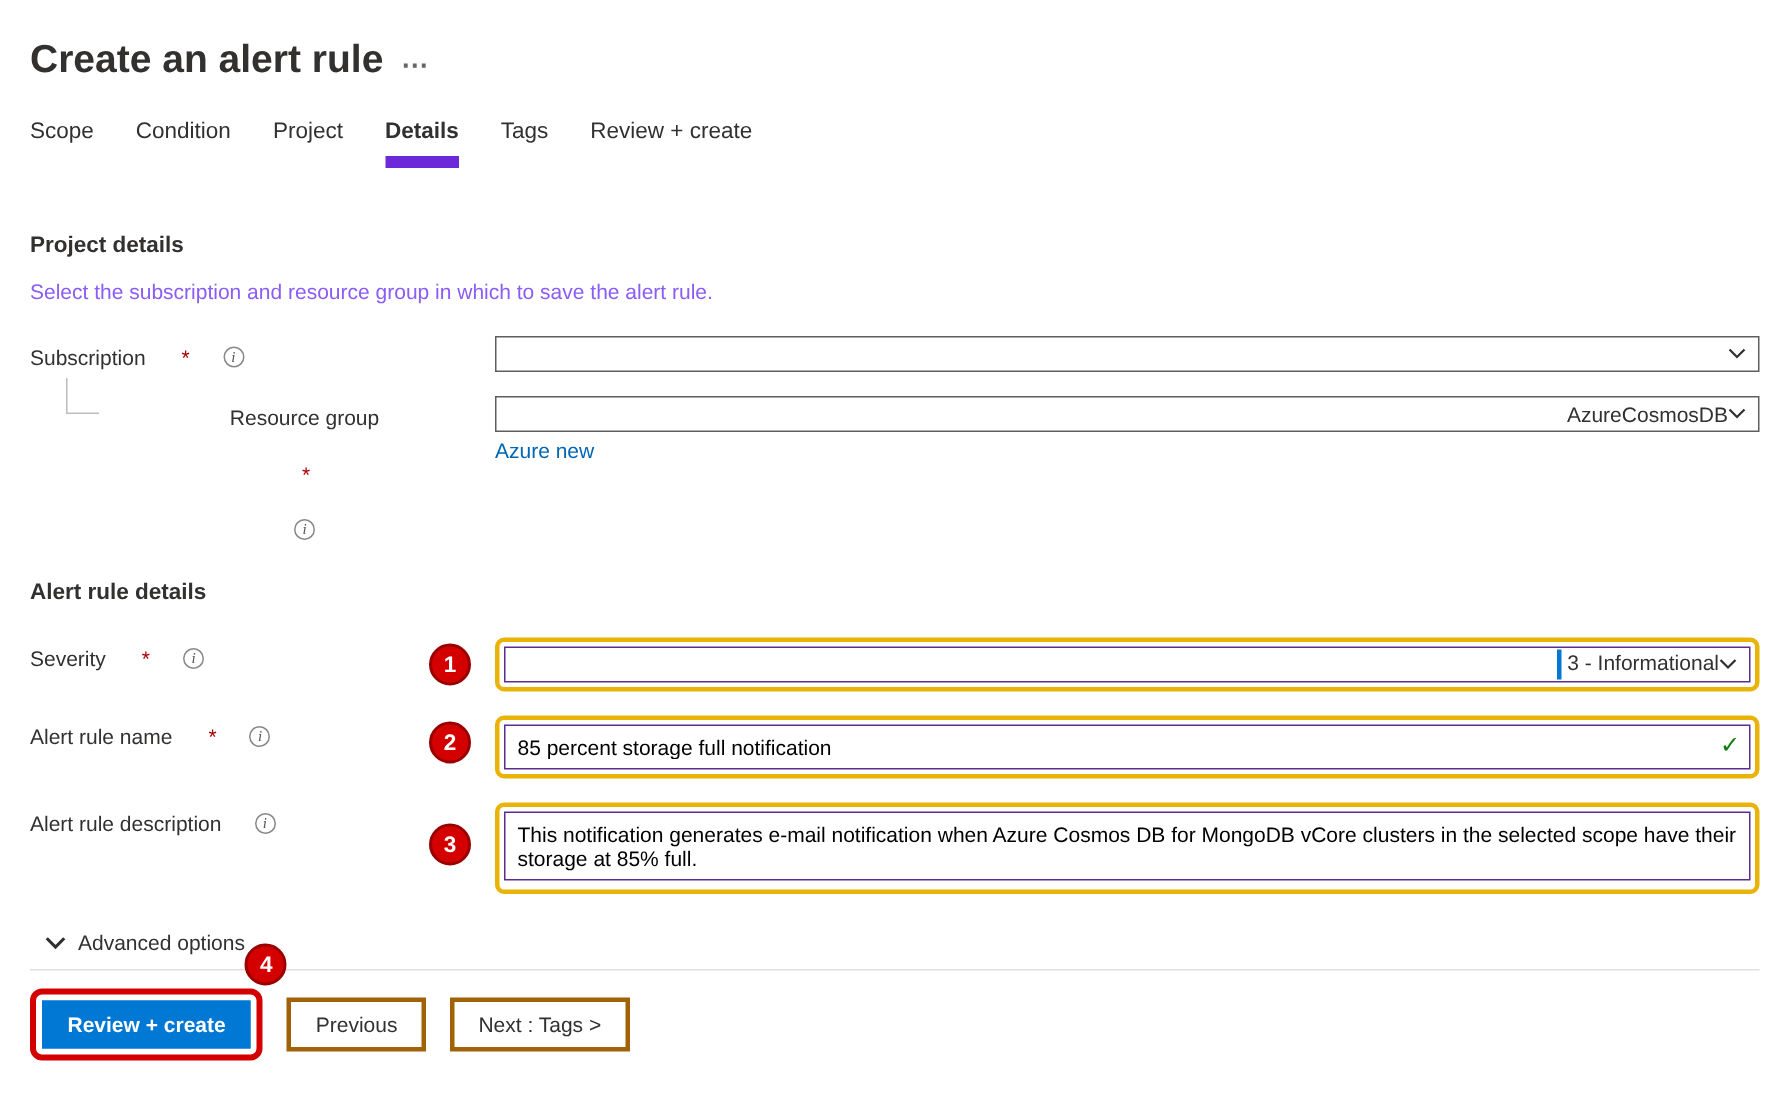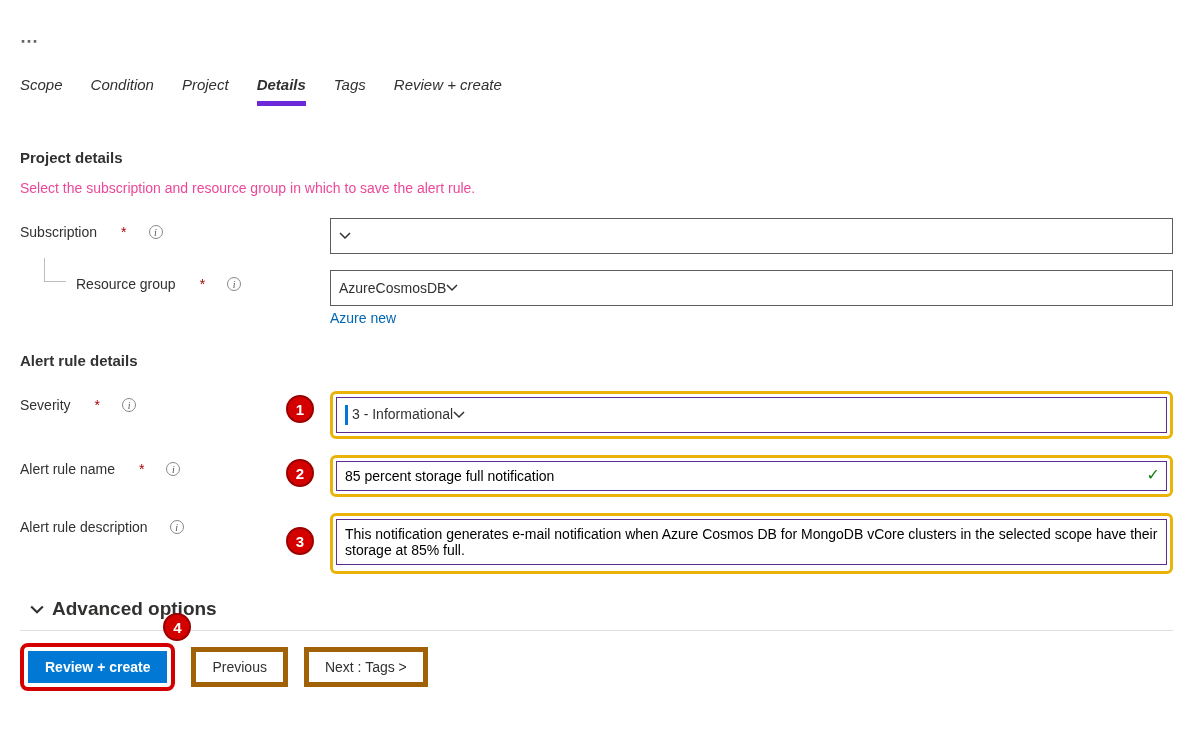--- a/index.html
+++ b/index.html
@@ -18,60 +18,60 @@
     margin: 4px 0 24px 0;
     display: flex;
     align-items: center;
     gap: 12px;
   }
   .tabs {
     display: flex;
     gap: 28px;
     border-bottom: 1px solid transparent;
     margin-bottom: 42px;
-    font-style: italic;
   }
   .tab {
     padding-bottom: 8px;
     font-size: 15px;
     color: #323130;
     cursor: pointer;
     border-bottom: 3px solid transparent;
   }
   .tab.active {
     font-weight: 600;
-    border-bottom: 5px solid #6d28d9;
+    border-bottom: 8px solid #6d28d9;
   }
   .section-heading {
     font-weight: 600;
     font-size: 15px;
     margin-bottom: 14px;
   }
   .section-sub {
-    color: #ec4899;
+    color: #8b5cf6;
     font-size: 14px;
     margin-bottom: 22px;
     margin-top: 10px;
   }
   .field-row {
     display: flex;
     align-items: flex-start;
     margin-bottom: 16px;
   }
   .field-label {
     width: 310px;
     font-size: 14px;
     padding-top: 6px;
     display: flex;
     align-items: center;
     gap: 22px;
   }
   .field-label.indented {
     padding-left: 56px;
     position: relative;
+    flex-direction: column;
   }
   .indent-line {
     position: absolute;
     left: 24px;
     top: -12px;
     width: 22px;
     height: 24px;
     border-left: 1px solid #bcbcbc;
     border-bottom: 1px solid #bcbcbc;
   }
@@ -95,24 +95,24 @@
   .select-box, .text-box, .textarea-box {
     width: 100%;
     border: 1px solid #605e5c;
     background: #fff;
     font-size: 14px;
     padding: 6px 8px;
     font-family: inherit;
     resize: none;
   }
   .select-box {
-    height: 36px;
+    height: 24px;
     display: flex;
     align-items: center;
-    justify-content: flex-start;
+    justify-content: flex-end;
     cursor: pointer;
     padding: 0 8px;
   }
   .chevron {
     width: 12px; height: 12px;
     display: inline-block;
   }
   .chevron svg { display:block; }
   .link {
     color: #0066b4;
@@ -153,59 +153,60 @@
     width:3px; height:20px; background:#0078d4; display:inline-block; margin-right:4px; vertical-align:middle;
   }
   .check-mark {
     color:#107c10;
     position:absolute;
     right:10px; top:7px;
     font-size:16px;
   }
   .adv-options {
     display:flex; align-items:center; gap:10px;
-    font-weight:700; font-size:19px;
+    font-weight:400; font-size:14px;
     margin: 24px 0 10px 10px;
     cursor:pointer;
   }
   hr.sep { border:none; border-top:1px solid #e1dfdd; margin: 8px 0 12px 0;}
   .footer-bar {
     display:flex; gap:16px; align-items:center;
     margin-top: 4px;
   }
   .btn {
     font-size: 14px;
     padding: 7px 16px;
     cursor:pointer;
     font-family:inherit;
   }
   .btn-primary {
     background:#0078d4; color:#fff; border:1px solid #0078d4; font-weight:600;
   }
   .btn-default {
-    background:#fff; color:#323130; border:5px solid #a16207;
+    background:#fff; color:#323130; border:3px solid #a16207;
   }
   .review-wrap {
     position:relative;
     border:4px solid #d40000; border-radius:8px; padding:4px;
   }
   .review-callout {
     position:absolute;
     top:-34px; right:-20px;
     width:28px;height:28px;
     background:#d40000;color:#fff;border-radius:50%;
     display:flex;align-items:center;justify-content:center;
     font-weight:600;border:2px solid #9b0000;font-size:15px;
   }
   .more-dots { color:#666; font-size:18px; letter-spacing:2px; cursor:pointer; padding-top:6px;}
 </style>
 </head>
 <body>
 
 <div class="page-title">
+  <span>Create an alert rule</span>
   <span class="more-dots">⋯</span>
 </div>
 
 <div class="tabs">
   <div class="tab">Scope</div>
   <div class="tab">Condition</div>
   <div class="tab">Project</div>
   <div class="tab active">Details</div>
   <div class="tab">Tags</div>
   <div class="tab">Review + create</div>

